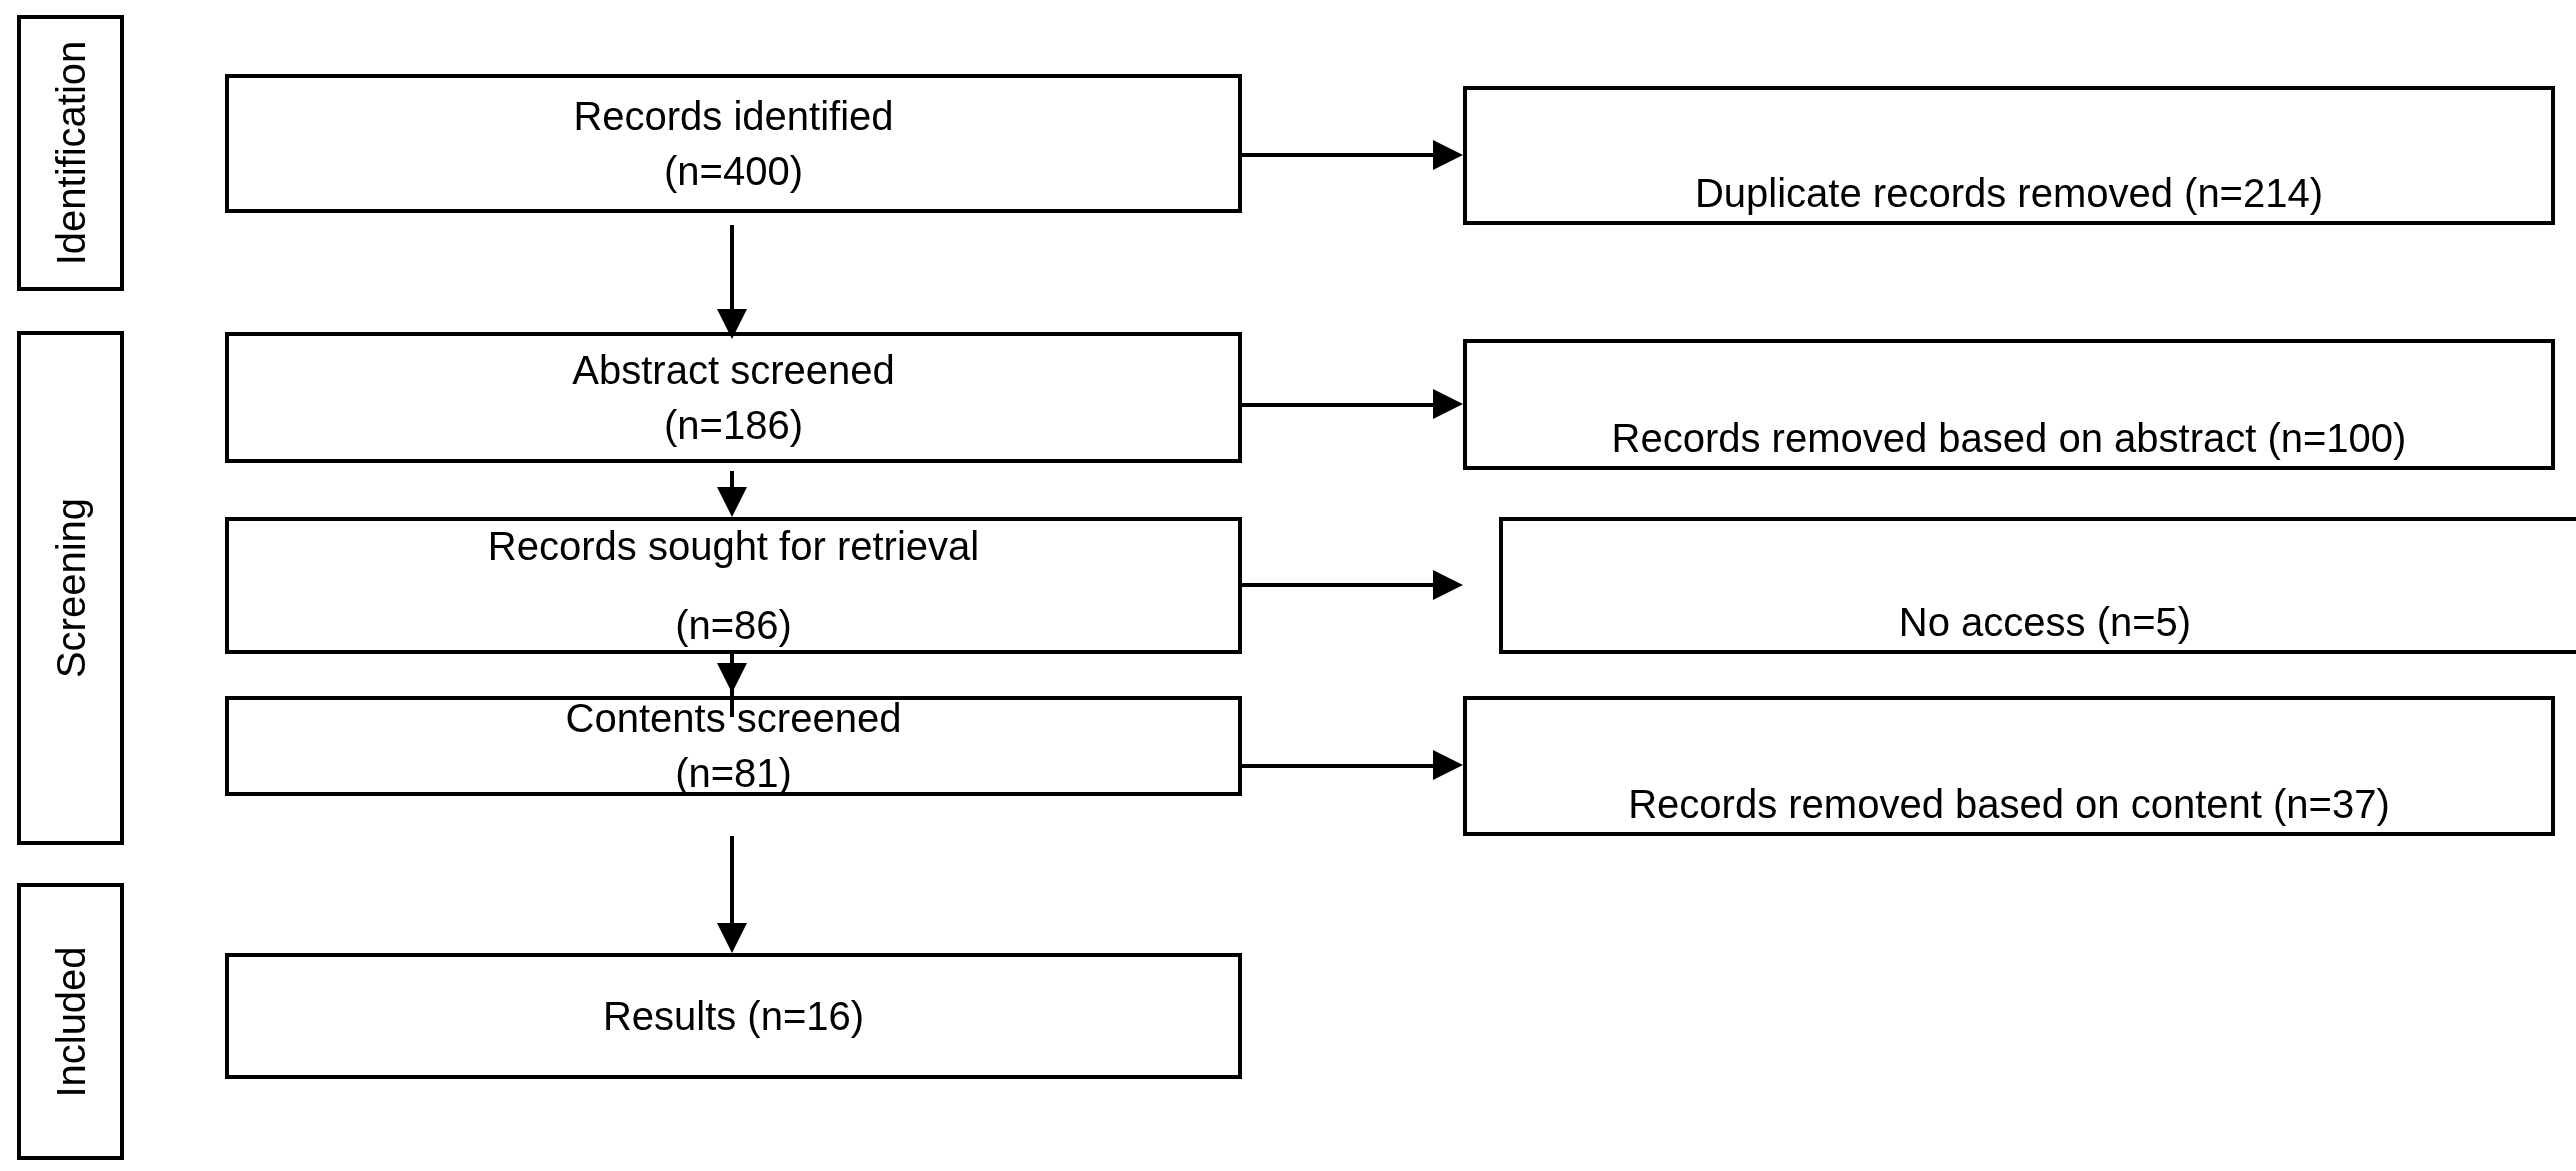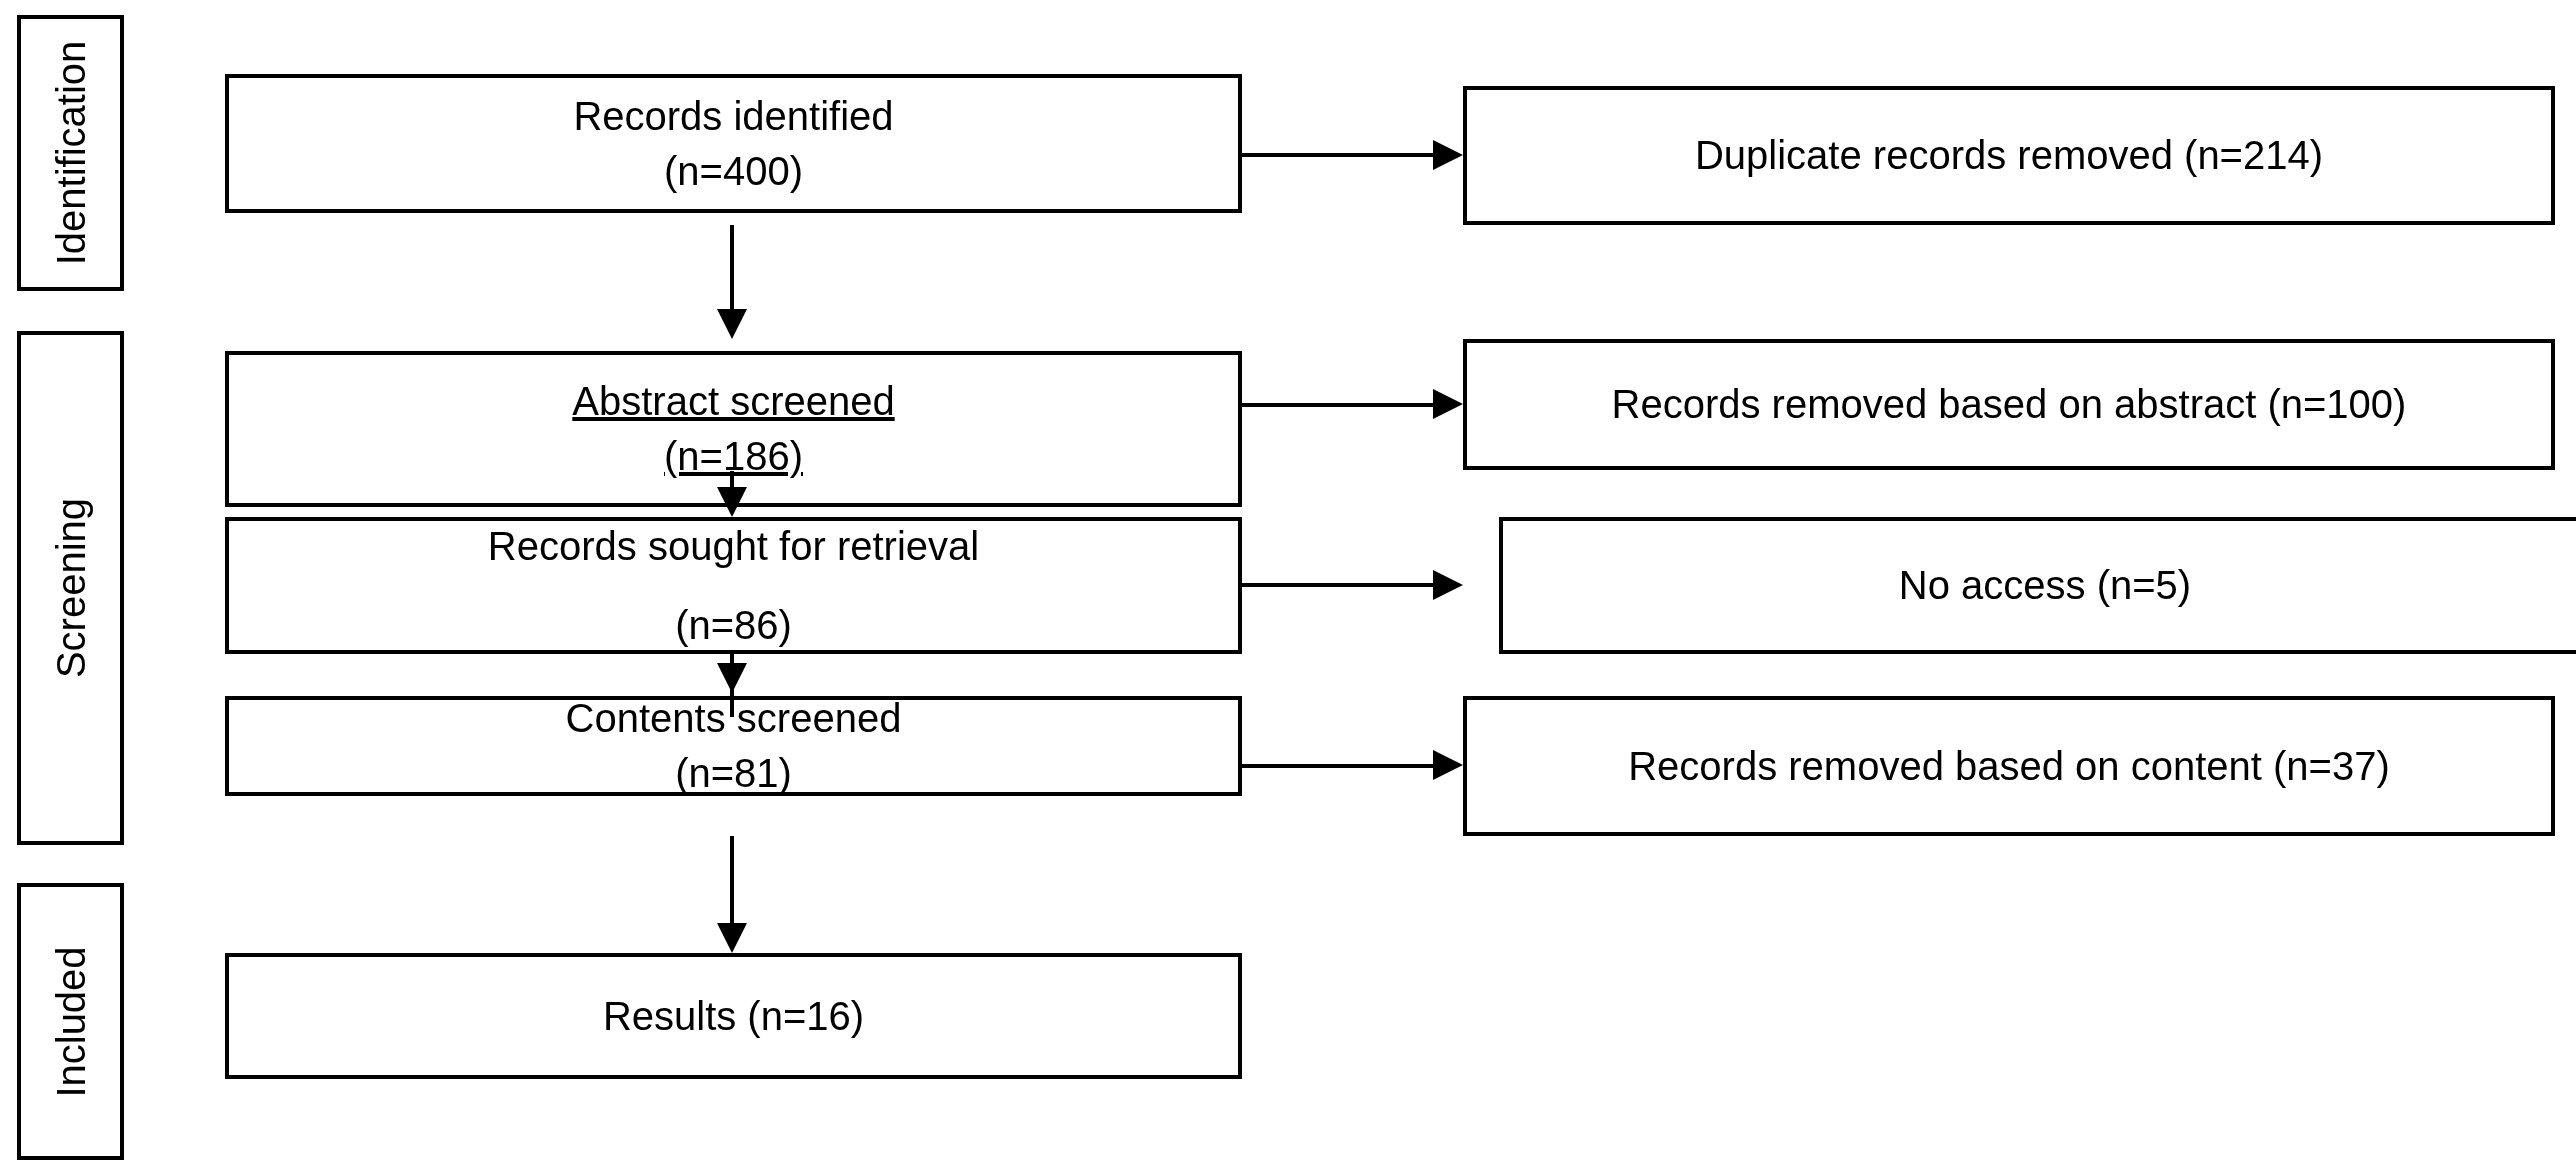--- a/index.html
+++ b/index.html
@@ -56,27 +56,27 @@
   }
 
   
   #phase-identification { left: 17px;  top: 15px;   width: 107px; height: 276px; }
   #phase-screening      { left: 17px;  top: 331px;  width: 107px; height: 514px; }
   #phase-included       { left: 17px;  top: 883px; width: 107px; height: 277px; }
 
   
   .main-col { left: 225px; width: 1017px; }
   #box-records-identified { top: 74px;  height: 139px; }
-  #box-abstract-screened  { top: 351px;  height: 156px; text-decoration: underline; }
+  #box-abstract-screened  { top: 332px;  height: 131px; }
   #box-records-sought     { top: 517px;  height: 137px; gap: 24px; }
   #box-contents-screened  { top: 696px; height: 100px; }
   #box-results            { top: 953px; height: 126px; }
 
   
-  .side-col { left: 1463px; width: 1092px; }
+  .side-col { left: 1463px; width: 1092px; justify-content: flex-end; }
   #box-duplicates-removed { top: 86px;  height: 139px; }
   #box-abstract-removed   { top: 339px;  height: 131px; }
   #box-no-access          { top: 517px;  height: 137px; margin-left: 36px; }
   #box-content-removed    { top: 696px; height: 140px; gap: 33px; }
 </style>
 </head>
 <body>
 
 <div id="canvas">
 

